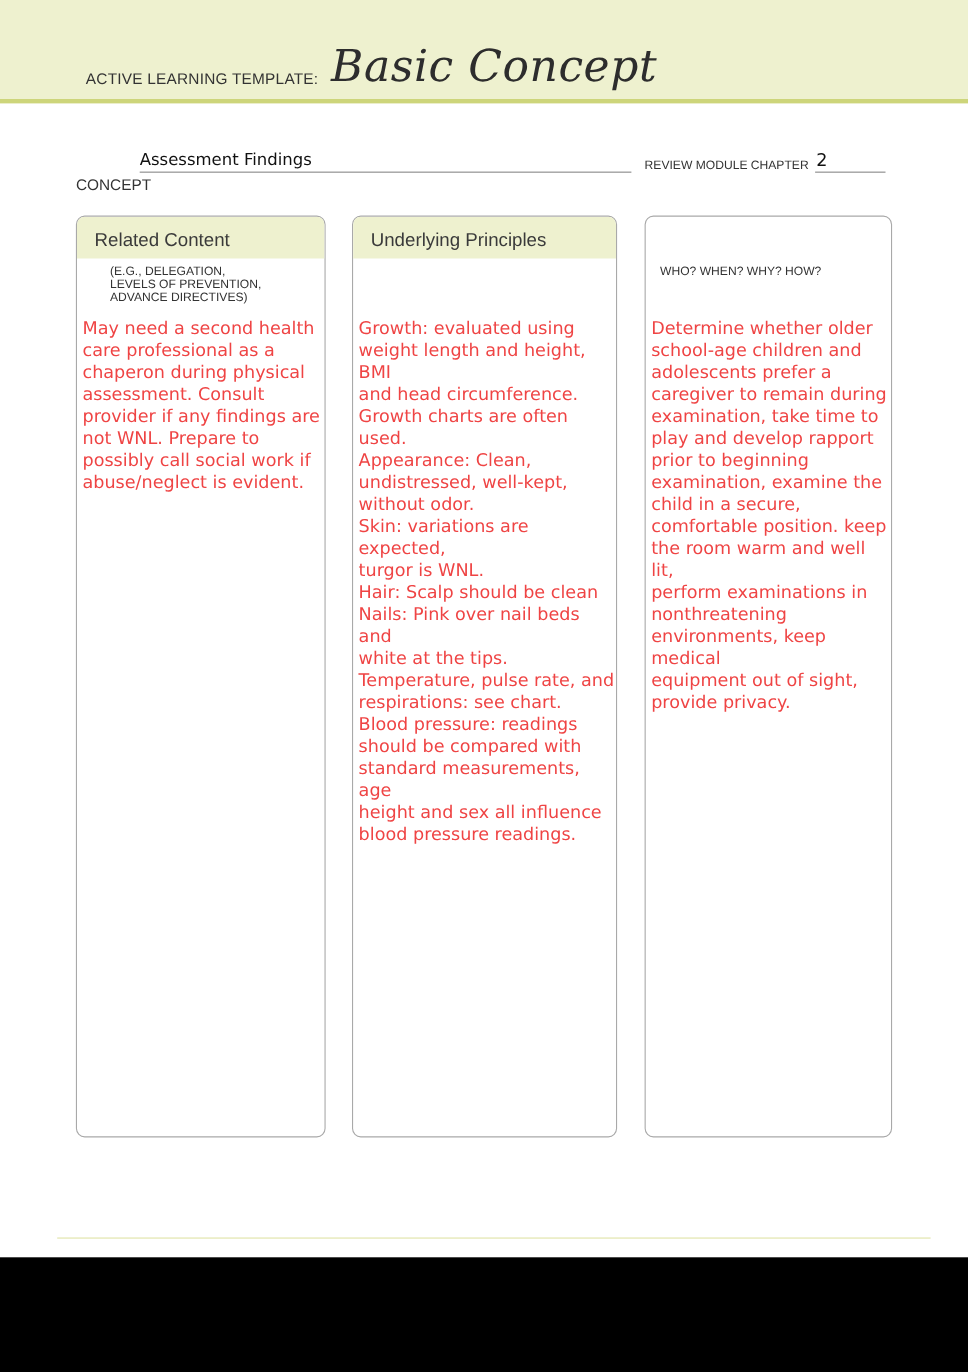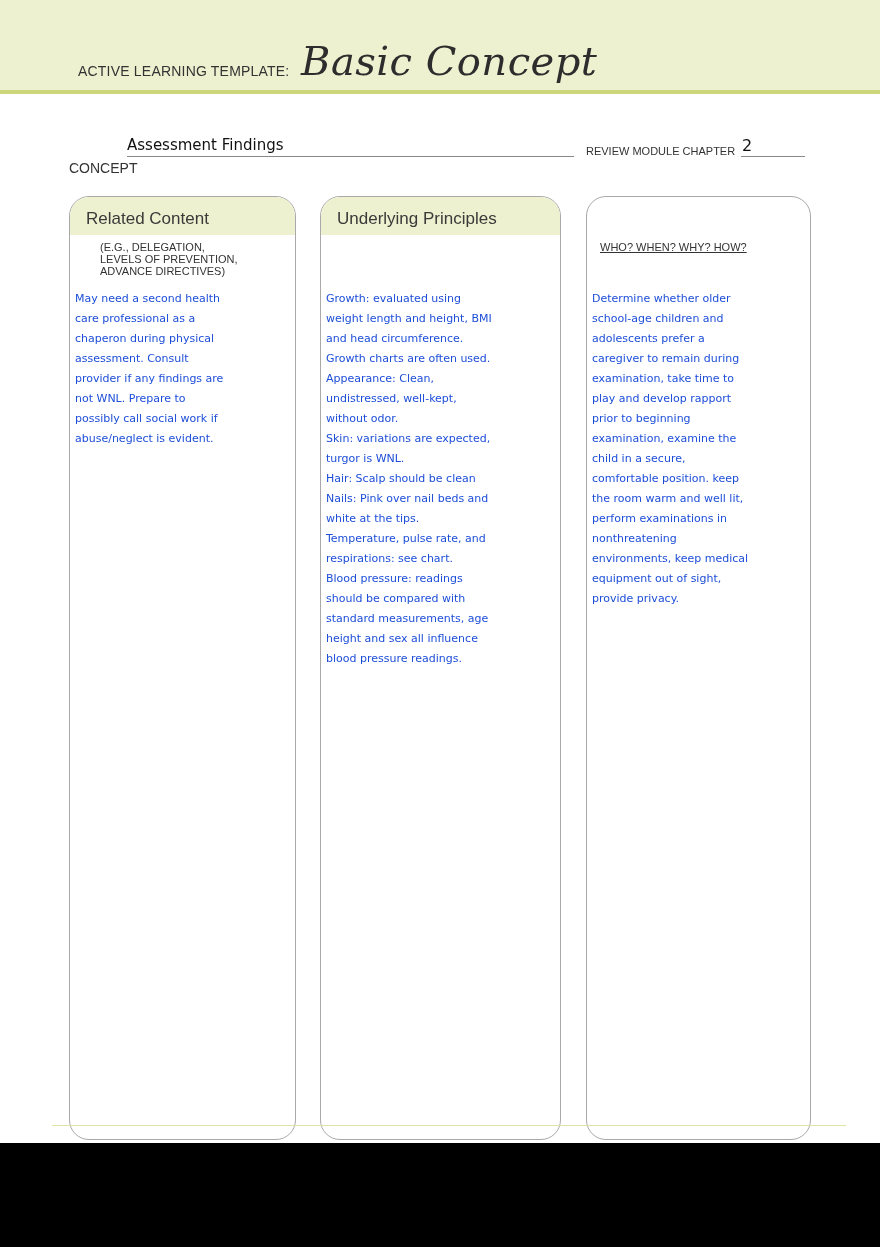--- a/index.html
+++ b/index.html
@@ -9,25 +9,25 @@
   .tpl-label { position:absolute; left:78px; top:63px; font-family:"Liberation Sans", sans-serif; font-size:14px; letter-spacing:0.2px; color:#333; }
   .tpl-title { position:absolute; left:301px; top:38px; font-family:"DejaVu Serif", serif; font-style:italic; font-size:40px; color:#2d2d2d; letter-spacing:0.5px;text-align:center; }
 
   .concept-label { position:absolute; left:69px; top:160px; font-family:"Liberation Sans", sans-serif; font-size:14px; color:#333; }
   .concept-value { position:absolute; left:127px; top:136px; font-size:15px; color:#111; }
   .concept-line { position:absolute; left:127px; top:156px; width:447px; height:1px; background:#888; }
   .chapter-label { position:absolute; left:586px; top:145px; font-family:"Liberation Sans", sans-serif; font-size:11px; color:#333; }
   .chapter-value { position:absolute; left:742px; top:136px; font-size:16px; color:#111; }
   .chapter-line { position:absolute; left:741px; top:156px; width:64px; height:1px; background:#888; }
 
-  .box { position:absolute; top:196px; height:944px; border:1.5px solid #a9a9a9; border-radius:20px; background:#fff; overflow:hidden; box-sizing:border-box; }
+  .box { position:absolute; top:196px; height:838px; border:1.5px solid #a9a9a9; border-radius:8px; background:#fff; overflow:hidden; box-sizing:border-box; }
   .box-head { height:38px; background:#eef1cf; position:relative; }
   .box-title { position:absolute; left:16px; top:12px; font-family:"Liberation Sans", sans-serif; font-size:17px; color:#3a3a3a; }
   .box-sub { position:absolute; font-family:"Liberation Sans", sans-serif; font-size:11px; color:#333; line-height:12px; }
-  .box-body { position:absolute; left:5px; top:92px; font-size:11px; line-height:20px; color:#1d4ed8; white-space:pre-line; }
+  .box-body { position:absolute; left:5px; top:92px; font-size:16px; line-height:20px; color:#ef4444; white-space:pre-line; }
 
   .footer-rule { position:absolute; left:52px; top:1125px; width:794px; height:1px; background:#dfe3a6; }
   .black-bar { position:absolute; left:0; top:1143px; width:880px; height:104px; background:#000; }
 </style>
 </head>
 <body>
 
 <div class="header-band"></div>
 <div class="header-rule"></div>
 <div class="tpl-label">ACTIVE LEARNING TEMPLATE:</div>
@@ -76,21 +76,21 @@
 Temperature, pulse rate, and
 respirations: see chart.
 Blood pressure: readings
 should be compared with
 standard measurements, age
 height and sex all influence
 blood pressure readings.</div>
 </div>
 
 <div class="box" style="left:586px; width:225px;">
-  <div class="box-sub" style="left:13px; top:44px;text-decoration:underline;">WHO? WHEN? WHY? HOW?</div>
+  <div class="box-sub" style="left:13px; top:44px;">WHO? WHEN? WHY? HOW?</div>
   <div class="box-body">Determine whether older
 school-age children and
 adolescents prefer a
 caregiver to remain during
 examination, take time to
 play and develop rapport
 prior to beginning
 examination, examine the
 child in a secure,
 comfortable position. keep

